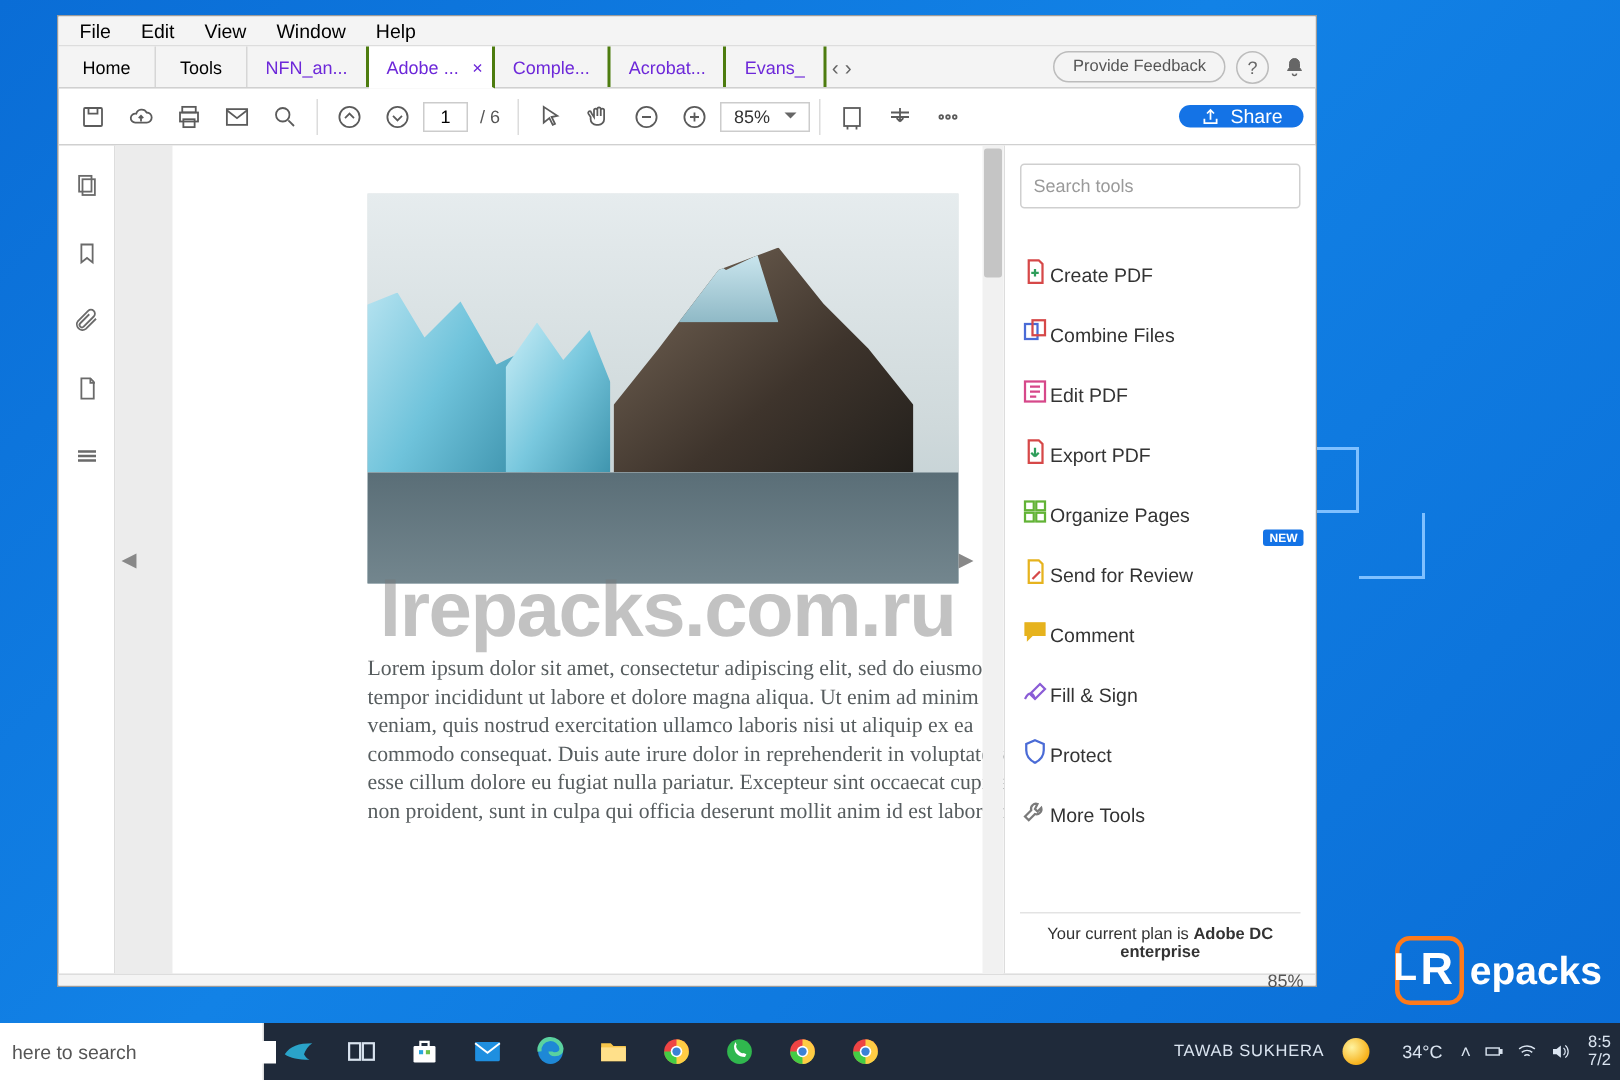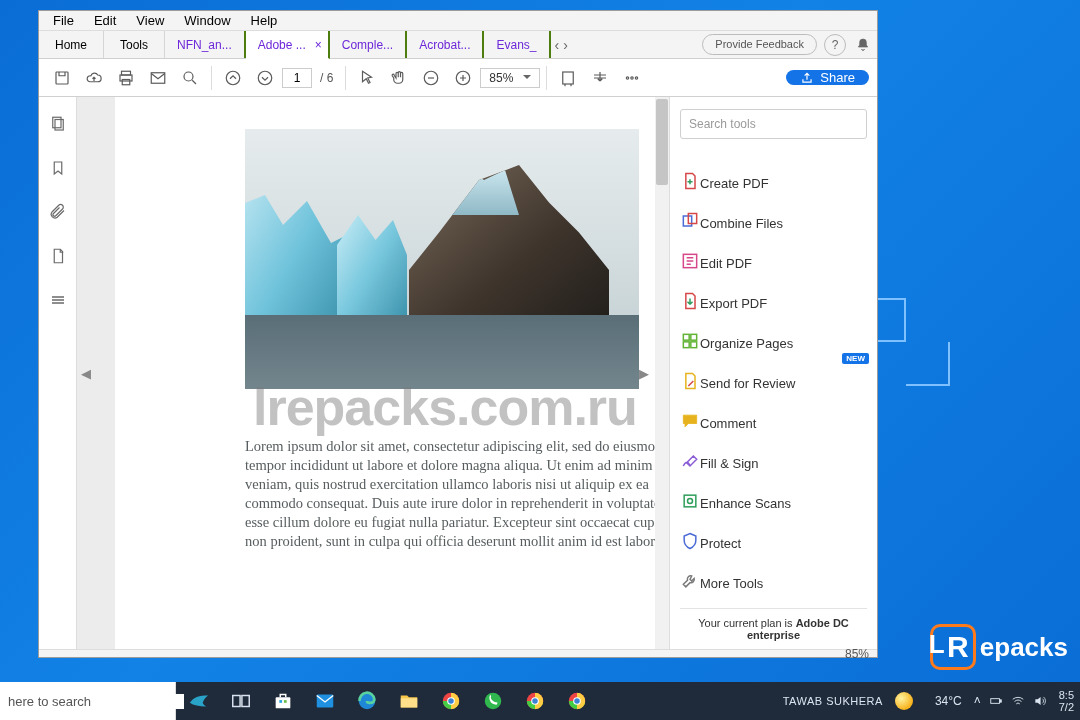--- a/index.html
+++ b/index.html
@@ -338,29 +338,20 @@
       <div class="tool">
           <span class="ico">
             <svg viewBox="0 0 24 24" fill="none" stroke="#8a5cd6" stroke-width="1.8">
               <path d="M4 18c3-6 6-6 8 0M16 6l4 4-8 8-4-4z"></path>
             </svg>
           </span>
           <span>Fill &amp; Sign</span>
         </div>
       <div class="tool">
           <span class="ico">
-            <svg viewBox="0 0 24 24" fill="none" stroke="#2e9e5b" stroke-width="1.8">
-              <rect x="5" y="5" width="14" height="14"></rect>
-              <circle cx="12" cy="12" r="3"></circle>
-            </svg>
-          </span>
-          <span>Enhance Scans</span>
-        </div>
-      <div class="tool">
-          <span class="ico">
             <svg viewBox="0 0 24 24" fill="none" stroke="#4a6bd6" stroke-width="1.8">
               <path d="M12 3l7 3v5c0 5-3 8-7 10-4-2-7-5-7-10V6z"></path>
             </svg>
           </span>
           <span>Protect</span>
         </div>
       <div class="tool">
           <span class="ico">
             <svg viewBox="0 0 24 24" fill="none" stroke="#7a7a7a" stroke-width="1.8">
               <path d="M14 6a4 4 0 0 0-5 5l-5 5 3 3 5-5a4 4 0 0 0 5-5l-3 3-2-2z"></path>

